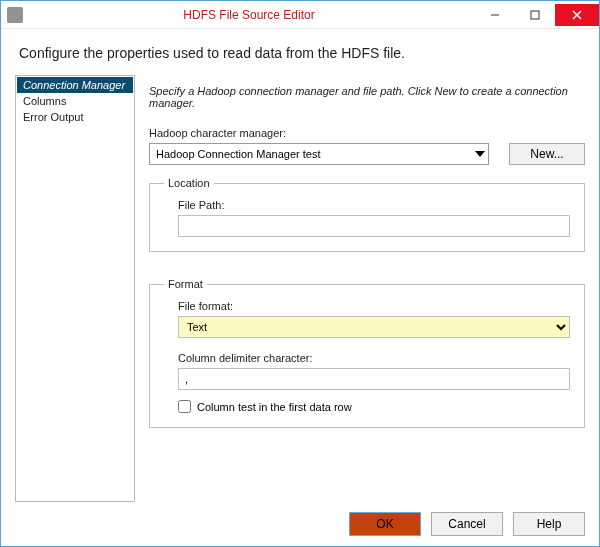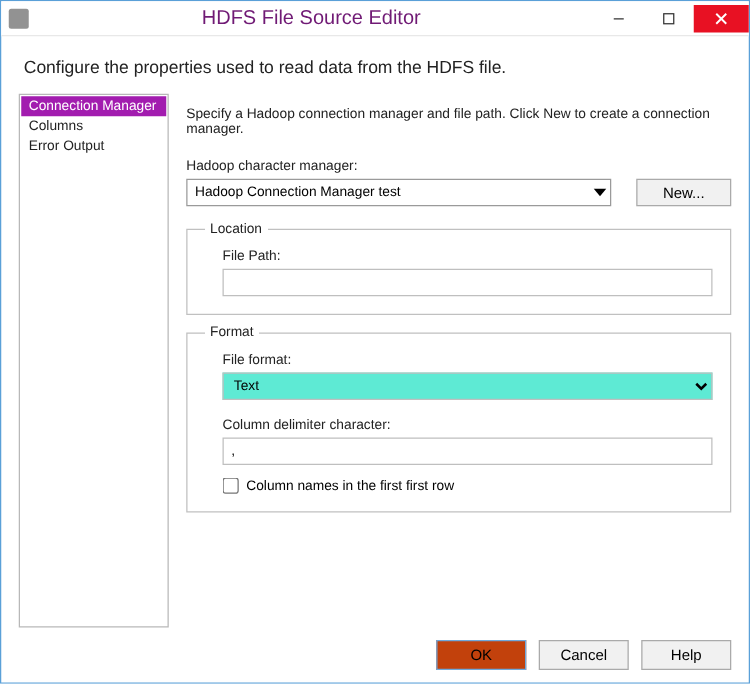--- a/index.html
+++ b/index.html
@@ -29,22 +29,22 @@
   .titlebar-icon {
     width: 16px; height: 16px;
     margin-left: 6px;
     background: #4a4a4a;
     opacity: .6;
     border-radius: 2px;
   }
   .titlebar-title {
     flex: 1;
     text-align: center;
-    font-size: 16px;
-    color: #701a75;
+    font-size: 12px;
+    color: #b91c1c;
   }
   .win-controls { display: flex; }
   .win-btn {
     width: 40px; height: 22px;
     display: flex; align-items:center; justify-content:center;
     font-size: 10px;
     color: #333;
     margin-top:0;
   }
   .win-btn.close {
@@ -76,33 +76,35 @@
     background: #fff;
     padding: 1px;
   }
   .sidebar-item {
     padding: 2px 6px;
     font-size: 11px;
     color: #222;
     cursor: default;
   }
   .sidebar-item.selected {
-    background: #a21caf;
+    background: #0c4a6e;
     color: #fff;
+    font-style: italic;
   }
   .main {
     flex: 1;
     display: flex;
     flex-direction: column;
     padding-top: 10px;
   }
   .instruction {
     font-size: 11px;
     color: #222;
     margin-bottom: 18px;
+    font-style: italic;
   }
   .field-label {
     font-size: 11px;
     color: #222;
     margin-bottom: 4px;
   }
   .row-inline {
     display: flex;
     gap: 20px;
     align-items: stretch;
@@ -133,41 +135,41 @@
     background: #f1f1f1;
     padding: 3px 0;
     min-width: 72px;
     text-align: center;
     font-size: 12px;
     cursor: default;
   }
   .btn.wide { min-width: 76px; }
   fieldset.group {
     border: 1px solid #c0c0c0;
-    margin: 0 0 8px 0;
+    margin: 0 0 26px 0;
     padding: 10px 14px 14px 14px;
   }
   fieldset.group legend {
     font-size: 11px;
     color: #222;
     padding: 0 4px;
   }
   .text-input {
     width: 100%;
     height: 22px;
     border: 1px solid #bfbfbf;
     background: #fff;
     padding: 2px 6px;
     font-size: 11px;
   }
   select.native {
     width: 100%;
     height: 22px;
     border: 1px solid #bfbfbf;
-    background: #5eead4;
+    background: #fef9c3;
     font-size: 11px;
     padding: 0 4px;
   }
   .checkbox-row {
     display: flex;
     align-items: center;
     gap: 6px;
     margin-top: 10px;
     font-size: 11px;
   }
@@ -260,21 +262,21 @@
             <div class="field-label">File format:</div>
             <select class="native">
               <option>Text</option>
             </select>
 
             <div class="field-label" style="margin-top:14px">Column delimiter character:</div>
             <input class="text-input" type="text" value="," style="">
 
             <label class="checkbox-row">
               <input type="checkbox" style="">
-              <span>Column names in the first first row</span>
+              <span>Column test in the first data row</span>
             </label>
           </div>
         </fieldset>
 
       </div>
     </div>
 
     <div class="button-bar">
       <div class="btn ok">OK</div>
       <div class="btn">Cancel</div>

